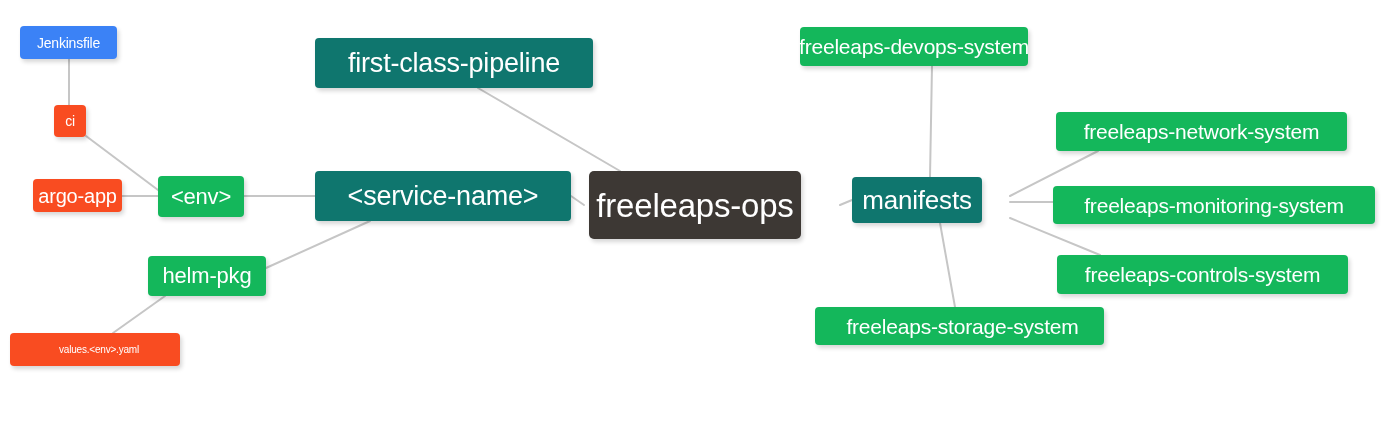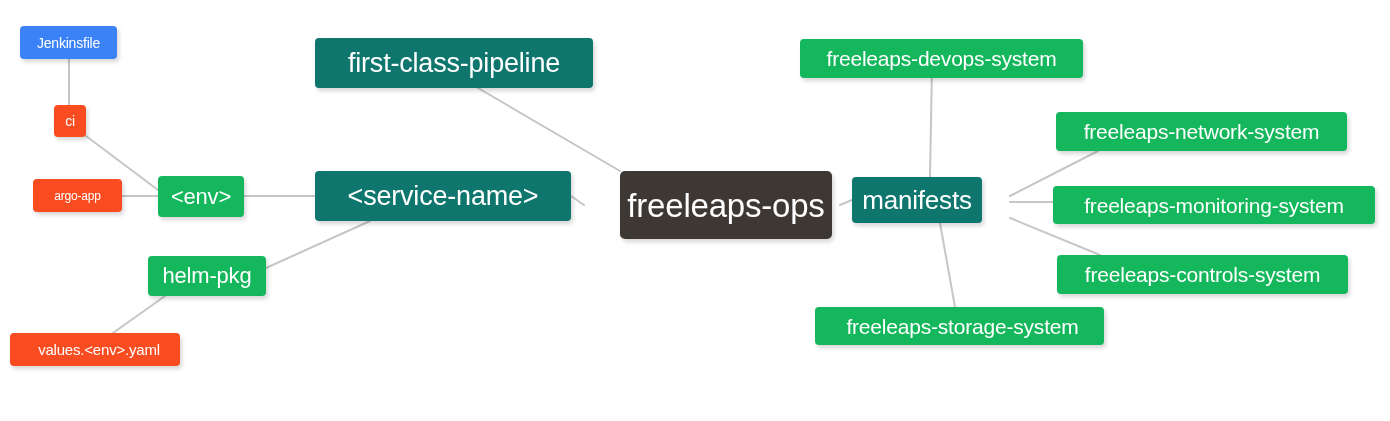--- a/index.html
+++ b/index.html
@@ -61,29 +61,29 @@
       <line x1="158" y1="196" x2="122" y2="196" stroke="#c6c6c6" stroke-width="2" stroke-linecap="round"></line>
       <line x1="69" y1="105" x2="69" y2="59" stroke="#c6c6c6" stroke-width="2" stroke-linecap="round"></line>
       <line x1="165" y1="296" x2="113" y2="333" stroke="#c6c6c6" stroke-width="2" stroke-linecap="round"></line>
       <line x1="930" y1="177" x2="932" y2="66" stroke="#c6c6c6" stroke-width="2" stroke-linecap="round"></line>
       <line x1="1010" y1="196" x2="1098" y2="151" stroke="#c6c6c6" stroke-width="2" stroke-linecap="round"></line>
       <line x1="1010" y1="202" x2="1053" y2="202" stroke="#c6c6c6" stroke-width="2" stroke-linecap="round"></line>
       <line x1="1010" y1="218" x2="1100" y2="255" stroke="#c6c6c6" stroke-width="2" stroke-linecap="round"></line>
       <line x1="940" y1="223" x2="955" y2="307" stroke="#c6c6c6" stroke-width="2" stroke-linecap="round"></line>
     </svg>
   <div id="node-layer">
-      <div class="node root" style="left: 620px; top: 171px; width: 212px; height: 68px; font-size: 33px;">freeleaps-ops</div>
+      <div class="node root" style="left: 589px; top: 171px; width: 212px; height: 68px; font-size: 33px;">freeleaps-ops</div>
       <div class="node blue" style="left: 315px; top: 171px; width: 256px; height: 50px; font-size: 27px;">&lt;service-name&gt;</div>
       <div class="node blue" style="left: 315px; top: 38px; width: 278px; height: 50px; font-size: 27px;">first-class-pipeline</div>
       <div class="node blue" style="left: 852px; top: 177px; width: 130px; height: 46px; font-size: 26px; text-align: center;">manifests</div>
       <div class="node green" style="left: 158px; top: 176px; width: 86px; height: 41px; font-size: 22px;">&lt;env&gt;</div>
       <div class="node green" style="left: 148px; top: 256px; width: 118px; height: 40px; font-size: 22px;">helm-pkg</div>
       <div class="node red" style="left: 54px; top: 105px; width: 32px; height: 32px; font-size: 14px; text-align: right;">ci</div>
-      <div class="node red" style="left: 33px; top: 179px; width: 89px; height: 33px; font-size: 12px;">argo-app</div>
+      <div class="node red" style="left: 33px; top: 179px; width: 89px; height: 33px; font-size: 20px;">argo-app</div>
       <div class="node orange" style="left: 20px; top: 26px; width: 97px; height: 33px; font-size: 14px;">Jenkinsfile</div>
-      <div class="node red" style="left: 10px; top: 333px; width: 170px; height: 33px; font-size: 15px; padding-left: 8px;">values.&lt;env&gt;.yaml</div>
-      <div class="node green" style="left: 800px; top: 27px; width: 283px; height: 39px; font-size: 21px; margin-top: 12px;">freeleaps-devops-system</div>
+      <div class="node red" style="left: 10px; top: 333px; width: 170px; height: 33px; font-size: 10px; padding-left: 8px;">values.&lt;env&gt;.yaml</div>
+      <div class="node green" style="left: 800px; top: 27px; width: 228px; height: 39px; font-size: 21px;">freeleaps-devops-system</div>
       <div class="node green" style="left: 1056px; top: 112px; width: 291px; height: 39px; font-size: 21px;">freeleaps-network-system</div>
       <div class="node green" style="left: 1053px; top: 186px; width: 322px; height: 38px; font-size: 21px;">freeleaps-monitoring-system</div>
       <div class="node green" style="left: 1057px; top: 255px; width: 291px; height: 39px; font-size: 21px;">freeleaps-controls-system</div>
       <div class="node green" style="left: 815px; top: 307px; width: 289px; height: 38px; font-size: 21px; padding-left: 6px;">freeleaps-storage-system</div>
     </div>
 </div>
 
 </body></html>

